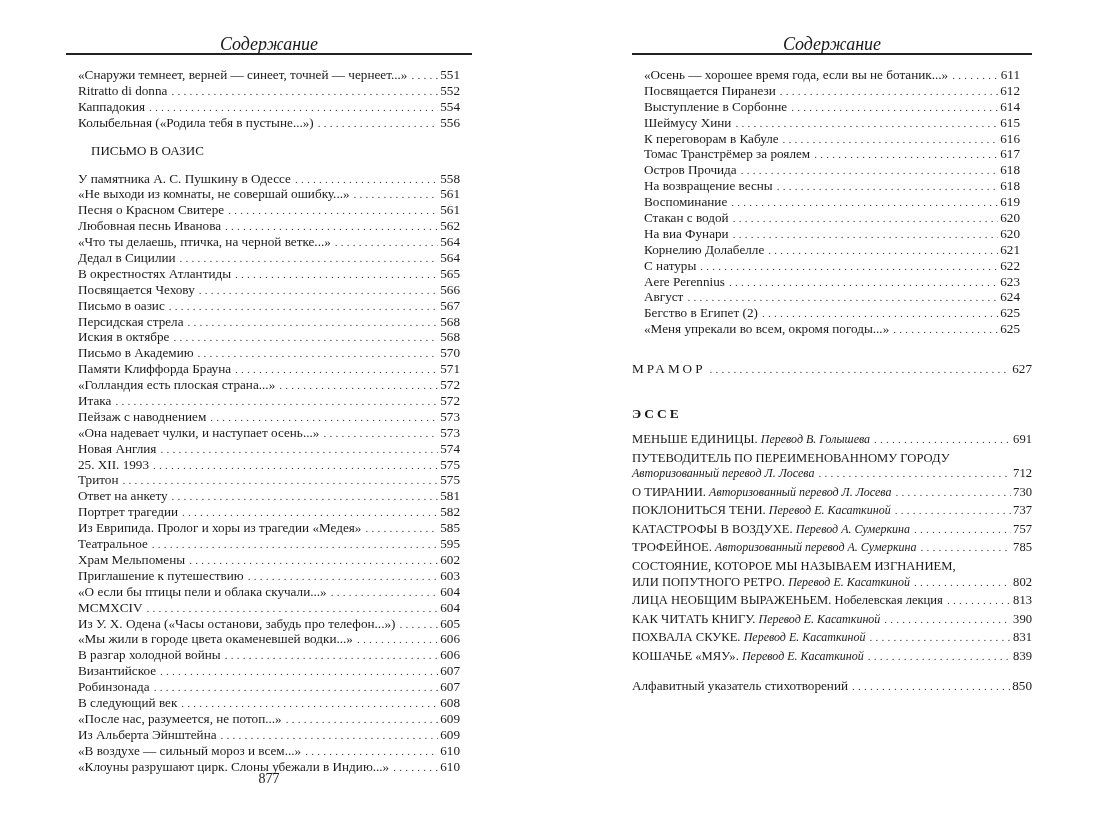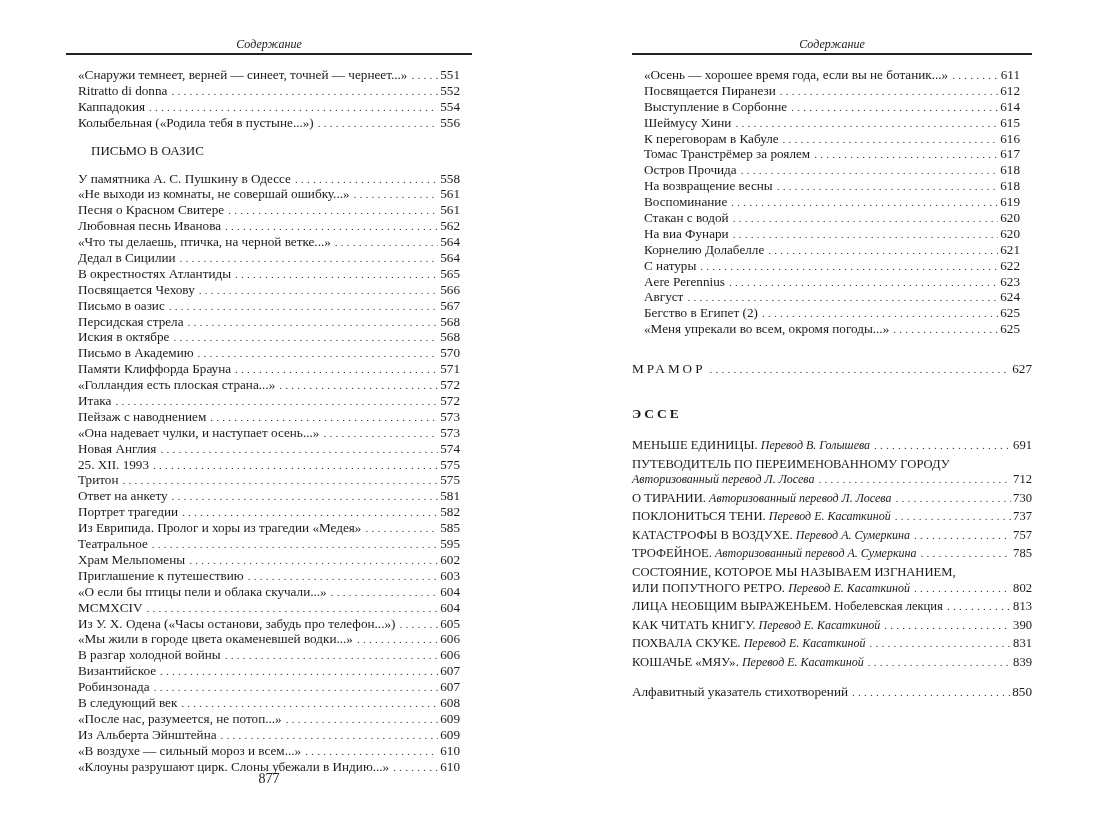--- a/index.html
+++ b/index.html
@@ -18,21 +18,21 @@
     .page {
       position: absolute;
       top: 36px;
     }
     .page.left { left: 66px; width: 406px; }
     .page.right { left: 632px; width: 400px; }
 
     .running-head {
       text-align: center;
       font-style: italic;
-      font-size: 12px;
+      font-size: 18px;
       line-height: 16px;
       height: 17px;
     }
     .head-rule {
       border-top: 2px solid #222;
       margin-bottom: 6px;
     }
 
     .toc-list { margin: 12px; padding: 0; list-style: none; }
     .toc-row {
@@ -85,21 +85,21 @@
       font-weight: normal;
       letter-spacing: 3px;
     }
 
     .essays-head {
       margin-top: 28px;
       font-weight: bold;
       font-size: 13.5px;
       letter-spacing: 3px;
       line-height: 17px;
-      margin-bottom: 16px;
+      margin-bottom: 10px;
     }
     .essay-row {
       font-size: 12.6px;
       line-height: 15.9px;
       margin-bottom: 2.6px;
     }
     .essay-row .toc-row { font-size: 12.6px; }
     .essay-first-line {
       font-size: 12.6px;
       line-height: 15.9px;

